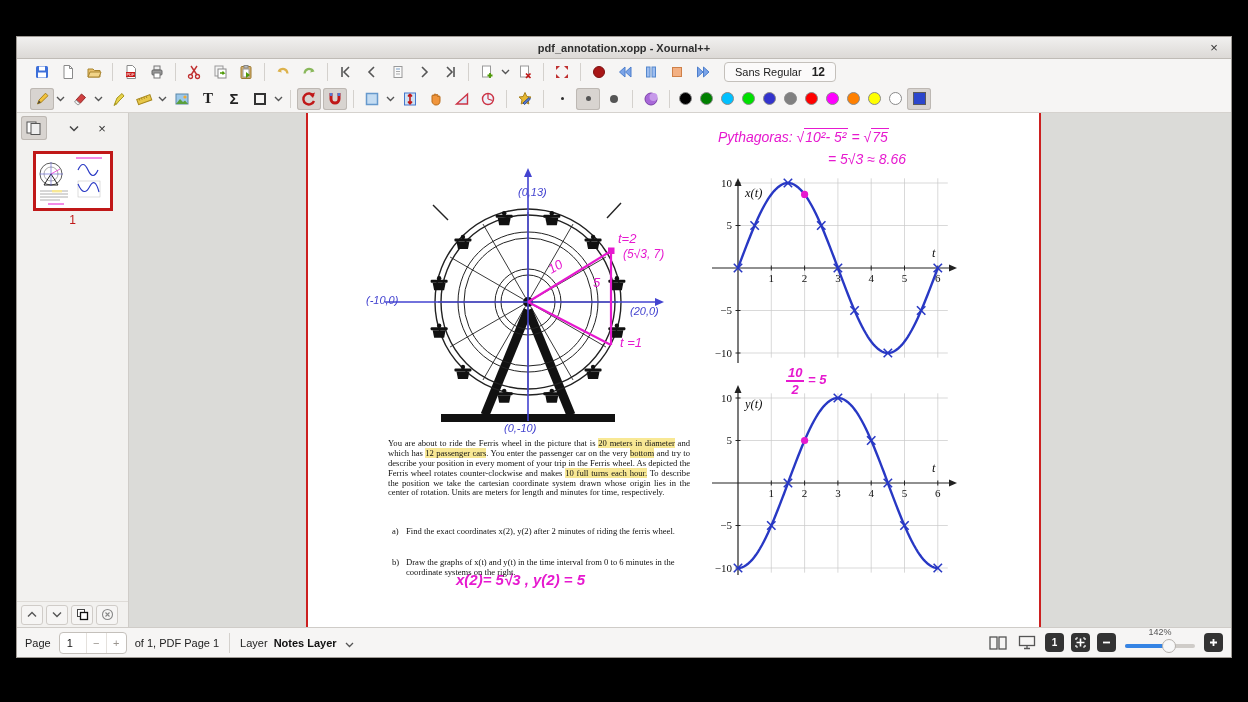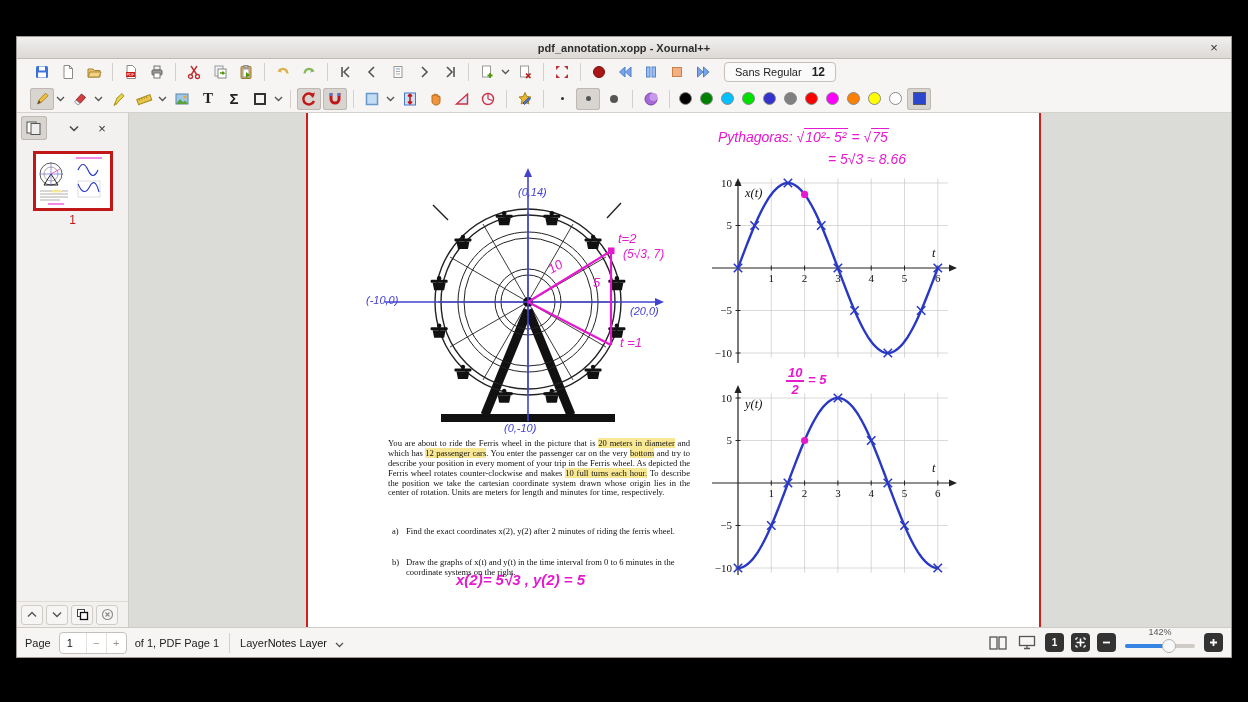--- a/index.html
+++ b/index.html
@@ -66,21 +66,21 @@
   .doc-item .lbl { width:14px; flex:0 0 auto; }
   .hand-ans { font-size:15px; font-weight:bold;margin-top:34px; }
 
   
   .statusbar { height:30px; background:#f6f5f4; border-top:1px solid #cfccc8; display:flex; align-items:center; padding:0 8px; flex:0 0 auto; }
   .statusbar .lab { font-size:11px; color:#222; }
   .spin { display:flex; align-items:center; height:22px; border:1px solid #c4c0bb; border-radius:4px; background:#fff; margin:0 8px; overflow:hidden; }
   .spin .val { width:26px; text-align:left; padding-left:7px; font-size:11px; color:#111; }
   .spin .sbtn { width:20px; height:100%; display:flex; align-items:center; justify-content:center; font-size:11px; color:#9a958f; border-left:1px solid #e4e1dd; }
   .vsep { width:1px; height:20px; background:#d4d1cd; margin:0 10px; }
-  .layer-name { font-size:11px; font-weight:normal; color:#111; }
+  .layer-name { font-size:11px; font-weight:bold; color:#111; margin-left:6px; }
   .chev-s { margin-left:8px; }
   .sb-right { margin-left:auto; display:flex; align-items:center; gap:7px; }
   .liteic { display:flex; align-items:center; justify-content:center; width:22px; height:20px; }
   .darkbtn { width:19px; height:19px; border-radius:4px; background:#333; color:#fff; display:flex; align-items:center; justify-content:center; font-size:10px; font-weight:bold; }
   .zoomwrap { position:relative; width:70px; height:26px; margin:16px 2px; }
   .zoomlabel { position:absolute; top:-3px; left:50%; transform:translateX(-50%); font-size:9px; color:#555; }
   .ztrack { position:absolute; left:0; right:0; top:14px; height:4px; border-radius:2px; background:#cfccc8; }
   .zfill { position:absolute; left:0; top:14px; height:4px; border-radius:2px; width:57%; background:#3584e4; }
   .zknob { position:absolute; left:53%; top:9px; width:14px; height:14px; border-radius:50%; background:#f8f8f8; border:1px solid #b5b1ac; }
 </style>
@@ -576,21 +576,21 @@
             <line x1="165" y1="18" x2="165" y2="268" stroke="#4343d0" stroke-width="1.6"></line>
             <path d="M161 24 L165 15 L169 24 Z" fill="#4343d0"></path>
             <line x1="22" y1="149" x2="298" y2="149" stroke="#4343d0" stroke-width="1.6"></line>
             <path d="M292 145 L301 149 L292 153 Z" fill="#4343d0"></path>
             <line x1="165" y1="149" x2="248" y2="98" stroke="#e619cf" stroke-width="2.2"></line>
             <line x1="248" y1="98" x2="248" y2="192" stroke="#e619cf" stroke-width="2.2"></line>
             <line x1="165" y1="149" x2="248" y2="192" stroke="#e619cf" stroke-width="2.2"></line>
             <rect x="245" y="94.5" width="6.5" height="6.5" fill="#e619cf"></rect>
           </svg>
 
-        <div class="abs ink-blue" style="left:210px; top:73px;">(0,14)</div>
+        <div class="abs ink-blue" style="left:210px; top:73px;">(0,13)</div>
         <div class="abs ink-blue" style="left:58px; top:181px;">(-10,0)</div>
         <div class="abs ink-blue" style="left:322px; top:192px;">(20,0)</div>
         <div class="abs ink-blue" style="left:196px; top:309px;">(0,-10)</div>
 
         <div class="abs ink-mag" style="left:310px; top:118px; font-size:13px;">t=2</div>
         <div class="abs ink-mag" style="left:315px; top:134px; font-size:12px;">(5√3, 7)</div>
         <div class="abs ink-mag" style="left:240px; top:146px; font-size:13px; transform:rotate(-30deg);">10</div>
         <div class="abs ink-mag" style="left:285px; top:162px; font-size:13px;">5</div>
         <div class="abs ink-mag" style="left:312px; top:222px; font-size:13px;">t =1</div>
 

